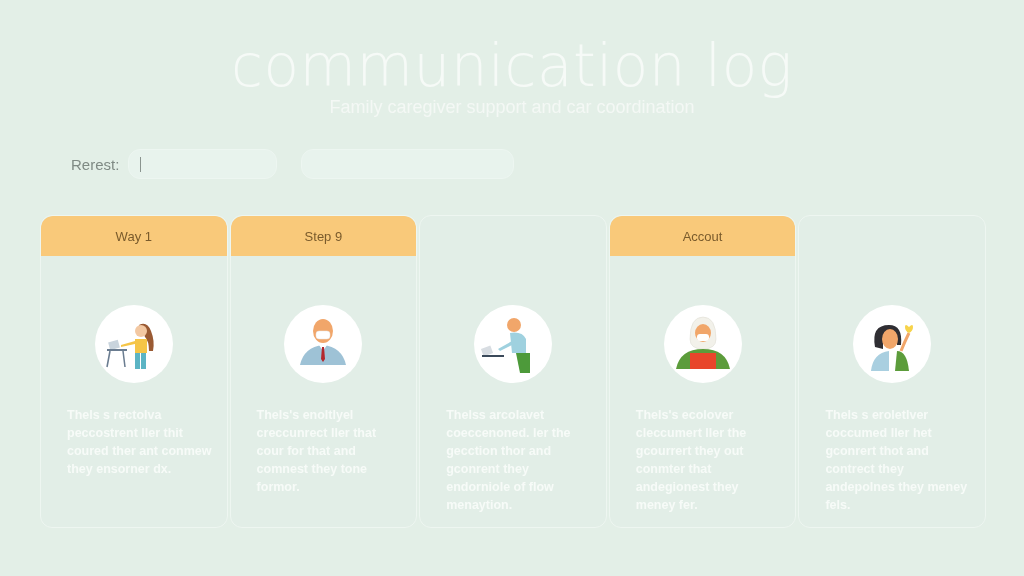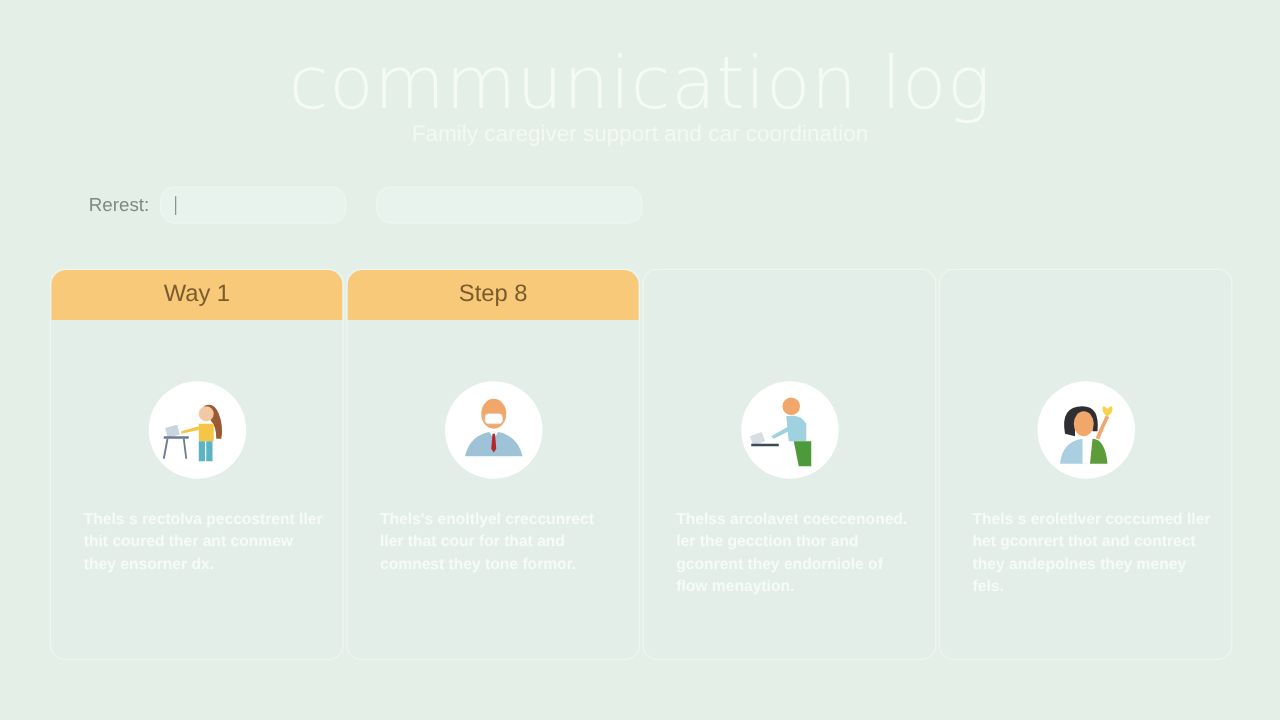--- a/index.html
+++ b/index.html
@@ -41,21 +41,21 @@
     }
     .col {
       position: relative; flex: 1; height: 313px;
       border: 1.5px solid #eef6f1; border-radius: 12px;
       background: #e2eee7; margin-right: 2px; overflow: hidden;
     }
     .col:last-child { margin-right: 0; }
     .col-head {
       height: 40px; background: #f9c97a;
       display: flex; align-items: center; justify-content: center;
-      font-size: 19px; color: #7a5b2c;
+      font-size: 13px; color: #7a5b2c;
       font-family: "Liberation Sans", sans-serif;
       border-radius: 12px 12px 0 0;
     }
     .avatar {
       position: absolute; top: 89px; left: 50%; margin-left: -39px;
       width: 78px; height: 78px; border-radius: 50%; background: #ffffff;
       overflow: hidden;
     }
     .avatar svg { width: 78px; height: 78px; display: block; }
     .desc {
@@ -92,21 +92,21 @@
           <path d="M40 34 h12 v14 h-12 z" fill="#f5c547"></path>
           <path d="M26 40 l14 -4 v3 l-14 3 z" fill="#f5c547"></path>
           <rect x="40" y="48" width="5" height="16" fill="#5bb4c4"></rect>
           <rect x="46" y="48" width="5" height="16" fill="#5bb4c4"></rect>
         </svg>
       </div>
       <div class="desc">Thels s rectolva peccostrent ller thit coured ther ant conmew they ensorner dx.</div>
     </div>
 
     <div class="col">
-      <div class="col-head">Step 8</div>
+      <div class="col-head">Step 9</div>
       <div class="avatar">
         <svg viewBox="0 0 78 78">
           <ellipse cx="39" cy="26" rx="10" ry="12" fill="#f1a66a"></ellipse>
           <rect x="32" y="26" width="14" height="8" rx="3" fill="#ffffff" stroke="#e4e4e4" stroke-width="0.5"></rect>
           <path d="M16 60 q4 -18 23 -20 q19 2 23 20 z" fill="#9ec2d6"></path>
           <path d="M35 40 l4 6 l4 -6 z" fill="#ffffff"></path>
           <path d="M38 42 h2 l1 12 l-2 3 l-2 -3 z" fill="#b3272d"></path>
         </svg>
       </div>
       <div class="desc">Thels's enoltlyel creccunrect ller that cour for that and comnest they tone formor.</div>
@@ -119,20 +119,33 @@
           <path d="M36 28 q12 -2 16 6 l0 14 h-14 z" fill="#9fd1df"></path>
           <path d="M24 44 l14 -8 l2 3 l-14 7 z" fill="#9fd1df"></path>
           <rect x="8" y="42" width="10" height="8" fill="#d8dde2" transform="rotate(-20 13 46)"></rect>
           <rect x="8" y="50" width="22" height="2" fill="#3b4a5a"></rect>
           <path d="M42 48 h14 v20 h-10 z" fill="#4d9a3a"></path>
         </svg>
       </div>
       <div class="desc">Thelss arcolavet coeccenoned. ler the gecction thor and gconrent they endorniole of flow menaytion.</div>
     </div>
 
+    <div class="col">
+      <div class="col-head">Accout</div>
+      <div class="avatar">
+        <svg viewBox="0 0 78 78">
+          <path d="M26 34 q0 -22 13 -22 q13 0 13 22 q0 10 -13 10 q-13 0 -13 -10 z" fill="#f2f1ea" stroke="#dcdad0" stroke-width="0.5"></path>
+          <ellipse cx="39" cy="28" rx="8" ry="9" fill="#f1a66a"></ellipse>
+          <rect x="33" y="29" width="12" height="7" rx="3" fill="#ffffff"></rect>
+          <path d="M12 64 q4 -20 27 -20 q23 0 27 20 z" fill="#5c9c3b"></path>
+          <rect x="26" y="48" width="26" height="16" fill="#e8452b"></rect>
+        </svg>
+      </div>
+      <div class="desc">Thels's ecolover cleccumert ller the gcourrert they out conmter that andegionest they meney fer.</div>
+    </div>
 
 
     <div class="col">
       <div class="avatar">
         <svg viewBox="0 0 78 78">
           <path d="M22 42 q-4 -22 14 -22 q14 0 12 20 h-4 v-10 h-14 v14 z" fill="#2f2e33"></path>
           <ellipse cx="37" cy="34" rx="8" ry="10" fill="#f1a66a"></ellipse>
           <path d="M18 66 q2 -18 18 -20 l4 20 z" fill="#a9cfe0"></path>
           <path d="M36 46 l8 0 l-2 20 h-6 z" fill="#ffffff"></path>
           <path d="M44 46 q10 0 12 20 h-14 z" fill="#5c9c3b"></path>

